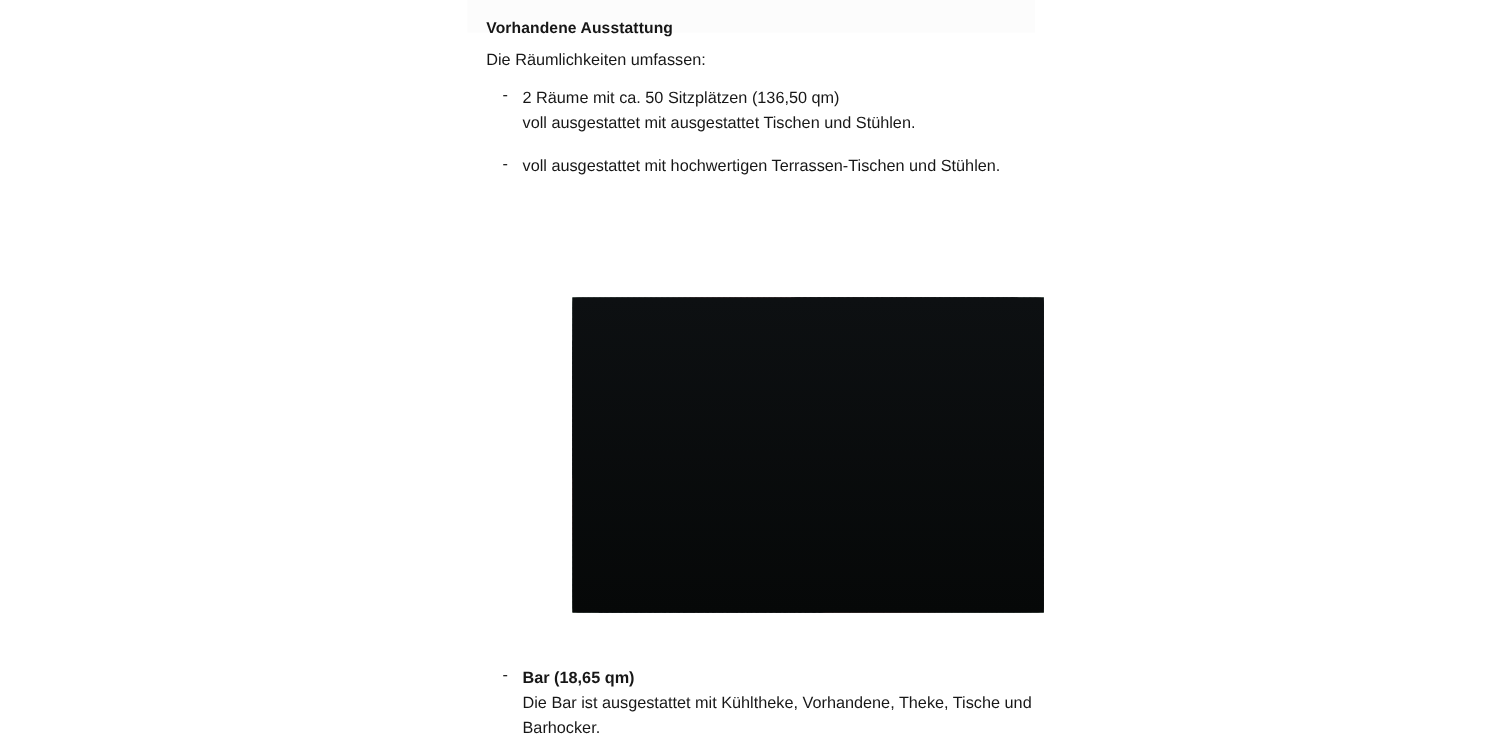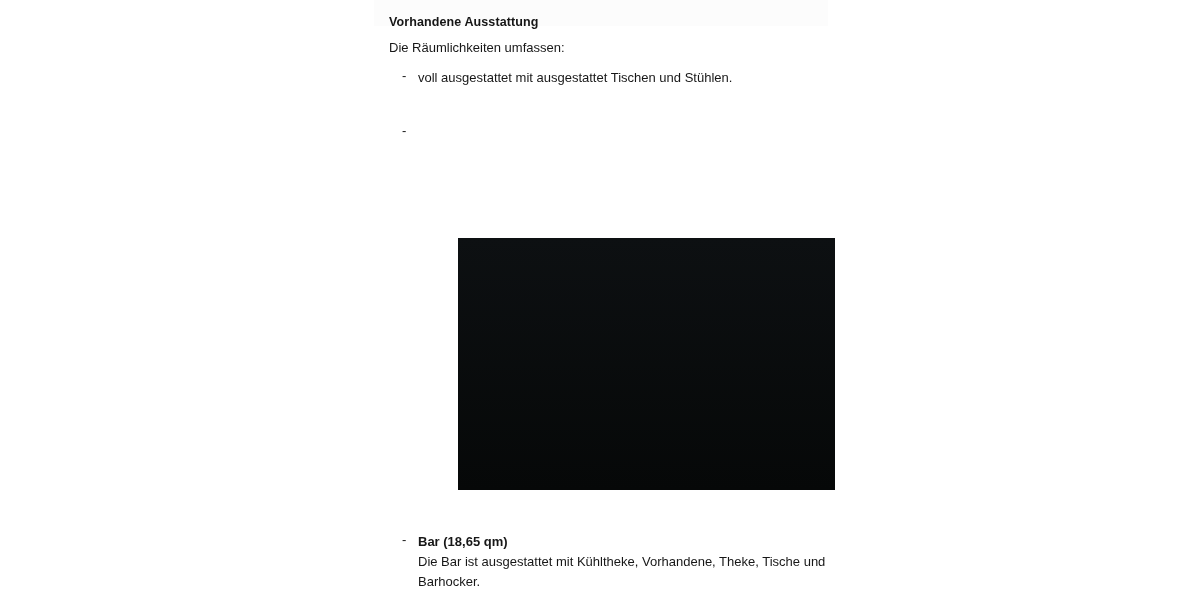--- a/index.html
+++ b/index.html
@@ -533,27 +533,29 @@
 
 <div id="doc-body">
 
   <div class="heading">Vorhandene Ausstattung</div>
 
   <div class="lead">Die Räumlichkeiten umfassen:</div>
 
   <div class="bullet-item" id="bullet-raeume">
     <span class="bullet-dash">-</span>
     <span class="bullet-lines">
+      <span class="ln">2 Räume mit ca. 50 Sitzplätzen (136,50 qm)</span>
       <span class="ln">voll ausgestattet mit ausgestattet Tischen und Stühlen.</span>
     </span>
   </div>
 
   <div class="bullet-item" id="bullet-terrasse">
     <span class="bullet-dash">-</span>
     <span class="bullet-lines">
+      <span class="ln">voll ausgestattet mit hochwertigen Terrassen-Tischen und Stühlen.</span>
     </span>
   </div>
 
   <figure id="photo-figure">
     <div class="layer sky"></div>
     <div class="layer ridge-left"></div>
     <div class="layer ridge-center"></div>
     <div class="layer ridge-right"></div>
     <div class="layer water"></div>
     <div class="layer far-town"></div>

